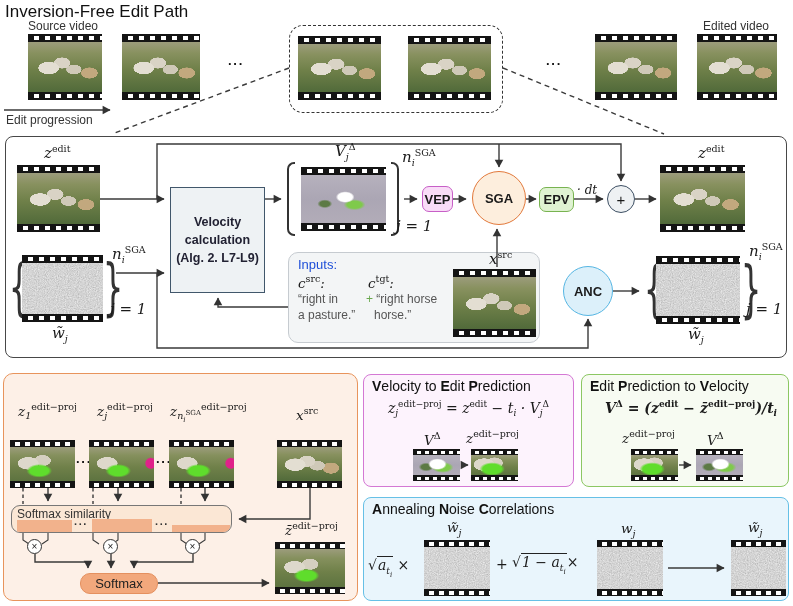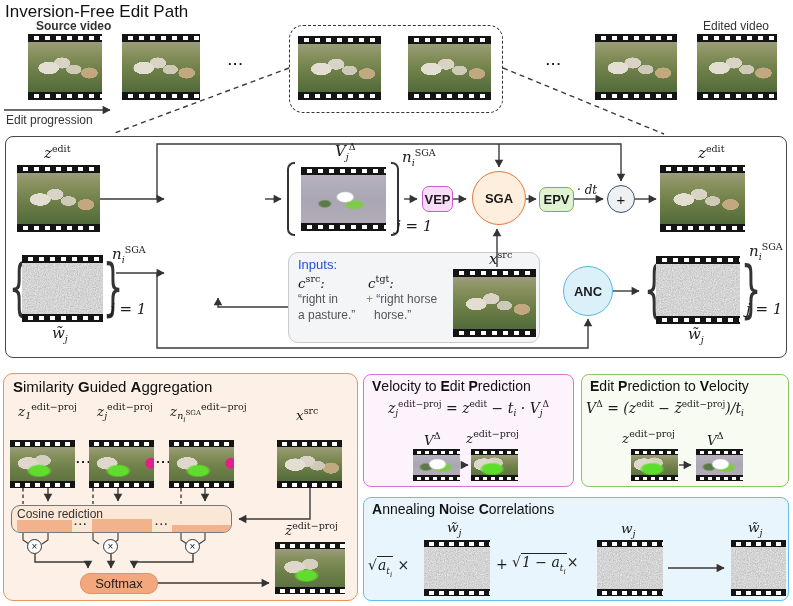--- a/index.html
+++ b/index.html
@@ -149,21 +149,21 @@
       <path d="M158,583 H269" marker-end="url(#ah)"></path>
       <path d="M310,488 V519 H239" marker-end="url(#ah)"></path>
 
       <path d="M461,465 H468" marker-end="url(#ah)"></path>
       <path d="M679,465 H691" marker-end="url(#ah)"></path>
       <path d="M668,568 H724" marker-end="url(#ah)"></path>
     </g>
   </svg>
 
   <div class="slabel" style="left:5px;top:2px;font-size:17px;color:#111;">Inversion-Free Edit Path</div>
-  <div class="slabel" style="left:36px;top:19px;font-weight:bold;">Source video</div>
+  <div class="slabel" style="left:28px;top:19px;">Source video</div>
   <div class="slabel" style="left:703px;top:19px;">Edited video</div>
 
   <div class="film" style="left:28px;top:34px;width:74px;height:66px;">
     <div class="bar"></div>
       <div class="img horses"></div>
       <div class="bar"></div>
   </div>
   <div class="film" style="left:122px;top:34px;width:78px;height:66px;">
     <div class="bar"></div>
       <div class="img horses"></div>
@@ -193,20 +193,21 @@
   </div>
   <div class="slabel" style="left:6px;top:113px;">Edit progression</div>
 
   <div class="mlabel" style="left:44px;top:144px;"><i>z</i><sup>edit</sup></div>
   <div class="film" style="left:17px;top:165px;width:83px;height:67px;">
     <div class="bar"></div>
       <div class="img horses"></div>
       <div class="bar"></div>
   </div>
 
+  <div class="node velbox fg" style="left:170px;top:187px;width:95px;height:106px;">Velocity<br>calculation<br>(Alg. 2. L7-L9)</div>
 
   <div class="mlabel" style="left:335px;top:142px;"><i>V</i><sub>j</sub><sup>Δ</sup></div>
   <div class="sqbr l" style="left:287px;top:162px;height:74px;"></div>
   <div class="film" style="left:301px;top:167px;width:85px;height:64px;">
     <div class="bar"></div>
       <div class="img velocity"></div>
       <div class="bar"></div>
   </div>
   <div class="sqbr r" style="left:391px;top:162px;height:74px;"></div>
   <div class="mlabel" style="left:402px;top:148px;"><i>n</i><sub>i</sub><sup>SGA</sup></div>
@@ -266,21 +267,20 @@
           <rect width="100%" height="100%" filter="url(#noiseF)"></rect>
         </svg>
       </div>
     <div class="bar"></div>
   </div>
   <div class="brace" style="left:734px;top:254px;">}</div>
   <div class="mlabel" style="left:749px;top:242px;"><i>n</i><sub>i</sub><sup>SGA</sup></div>
   <div class="mlabel" style="left:746px;top:301px;"><i>j</i> = 1</div>
   <div class="mlabel" style="left:688px;top:326px;"><i>w̃</i><sub>j</sub></div>
 
-  <div class="ptitle" style="left:13px;top:378px;"><b>S</b>imilarity <b>G</b>uided <b>A</b>ggregation</div>
   <div class="mlabel msmall" style="left:18px;top:402px;"><i>z</i><sub>1</sub><sup>edit−proj</sup></div>
   <div class="mlabel msmall" style="left:97px;top:402px;text-align:center;"><i>z</i><sub>j</sub><sup>edit−proj</sup></div>
   <div class="mlabel msmall" style="left:170px;top:402px;"><i>z</i><sub><i>n</i><sub>i</sub><sup>SGA</sup></sub><sup>edit−proj</sup></div>
   <div class="mlabel msmall" style="left:296px;top:406px;"><i>x</i><sup>src</sup></div>
 
   <div class="film mid" style="left:10px;top:440px;width:65px;height:48px;">
     <div class="bar"></div>
       <div class="img editproj"></div>
       <div class="bar"></div>
   </div>
@@ -296,21 +296,21 @@
       <div class="img ep-pink"></div>
       <div class="bar"></div>
   </div>
   <div class="film mid" style="left:277px;top:440px;width:65px;height:48px;">
     <div class="bar"></div>
       <div class="img horses"></div>
       <div class="bar"></div>
   </div>
 
   <div class="fg" style="left:11px;top:505px;width:221px;height:28px;background:#fbe7d5;border:1.2px solid #777;border-radius:9px;box-sizing:border-box;overflow:hidden;">
-    <div class="slabel" style="left:5px;top:1px;font-size:12px;color:#333;">Cosine rediction</div>
+    <div class="slabel" style="left:5px;top:1px;font-size:12px;color:#333;">Softmax similarity</div>
     <div class="cosbar" style="left:5px;top:14px;width:55px;height:12px;"></div>
     <div class="dots" style="left:62px;top:12px;font-size:11px;color:#333;">···</div>
     <div class="cosbar" style="left:80px;top:13px;width:60px;height:13px;"></div>
     <div class="dots" style="left:143px;top:12px;font-size:11px;color:#333;">···</div>
     <div class="cosbar" style="left:160px;top:19px;width:58px;height:7px;"></div>
   </div>
 
   <div class="otimes" style="left:27px;top:539px;">
       <span>×</span>
     </div>
@@ -339,21 +339,21 @@
       <div class="img velocity"></div>
       <div class="bar"></div>
   </div>
   <div class="film small" style="left:471px;top:449px;width:47px;height:32px;">
     <div class="bar"></div>
       <div class="img editproj"></div>
       <div class="bar"></div>
   </div>
 
   <div class="ptitle" style="left:590px;top:378px;font-size:14px;"><b>E</b>dit <b>P</b>rediction to <b>V</b>elocity</div>
-  <div class="formula" style="left:564px;top:399px;width:202px;"><i>V</i><sup>Δ</sup> = (<i>z</i><sup>edit</sup> − <i>z̄</i><sup>edit−proj</sup>)/<i>t</i><sub>i</sub></div>
+  <div class="formula" style="left:590px;top:399px;width:202px;font-weight:bold;"><i>V</i><sup>Δ</sup> = (<i>z</i><sup>edit</sup> − <i>z̄</i><sup>edit−proj</sup>)/<i>t</i><sub>i</sub></div>
   <div class="mlabel msmall" style="left:622px;top:429px;"><i>z</i><sup>edit−proj</sup></div>
   <div class="mlabel msmall" style="left:707px;top:431px;"><i>V</i><sup>Δ</sup></div>
   <div class="film small" style="left:631px;top:449px;width:47px;height:32px;">
     <div class="bar"></div>
       <div class="img editproj"></div>
       <div class="bar"></div>
   </div>
   <div class="film small" style="left:696px;top:449px;width:47px;height:32px;">
     <div class="bar"></div>
       <div class="img velocity"></div>

